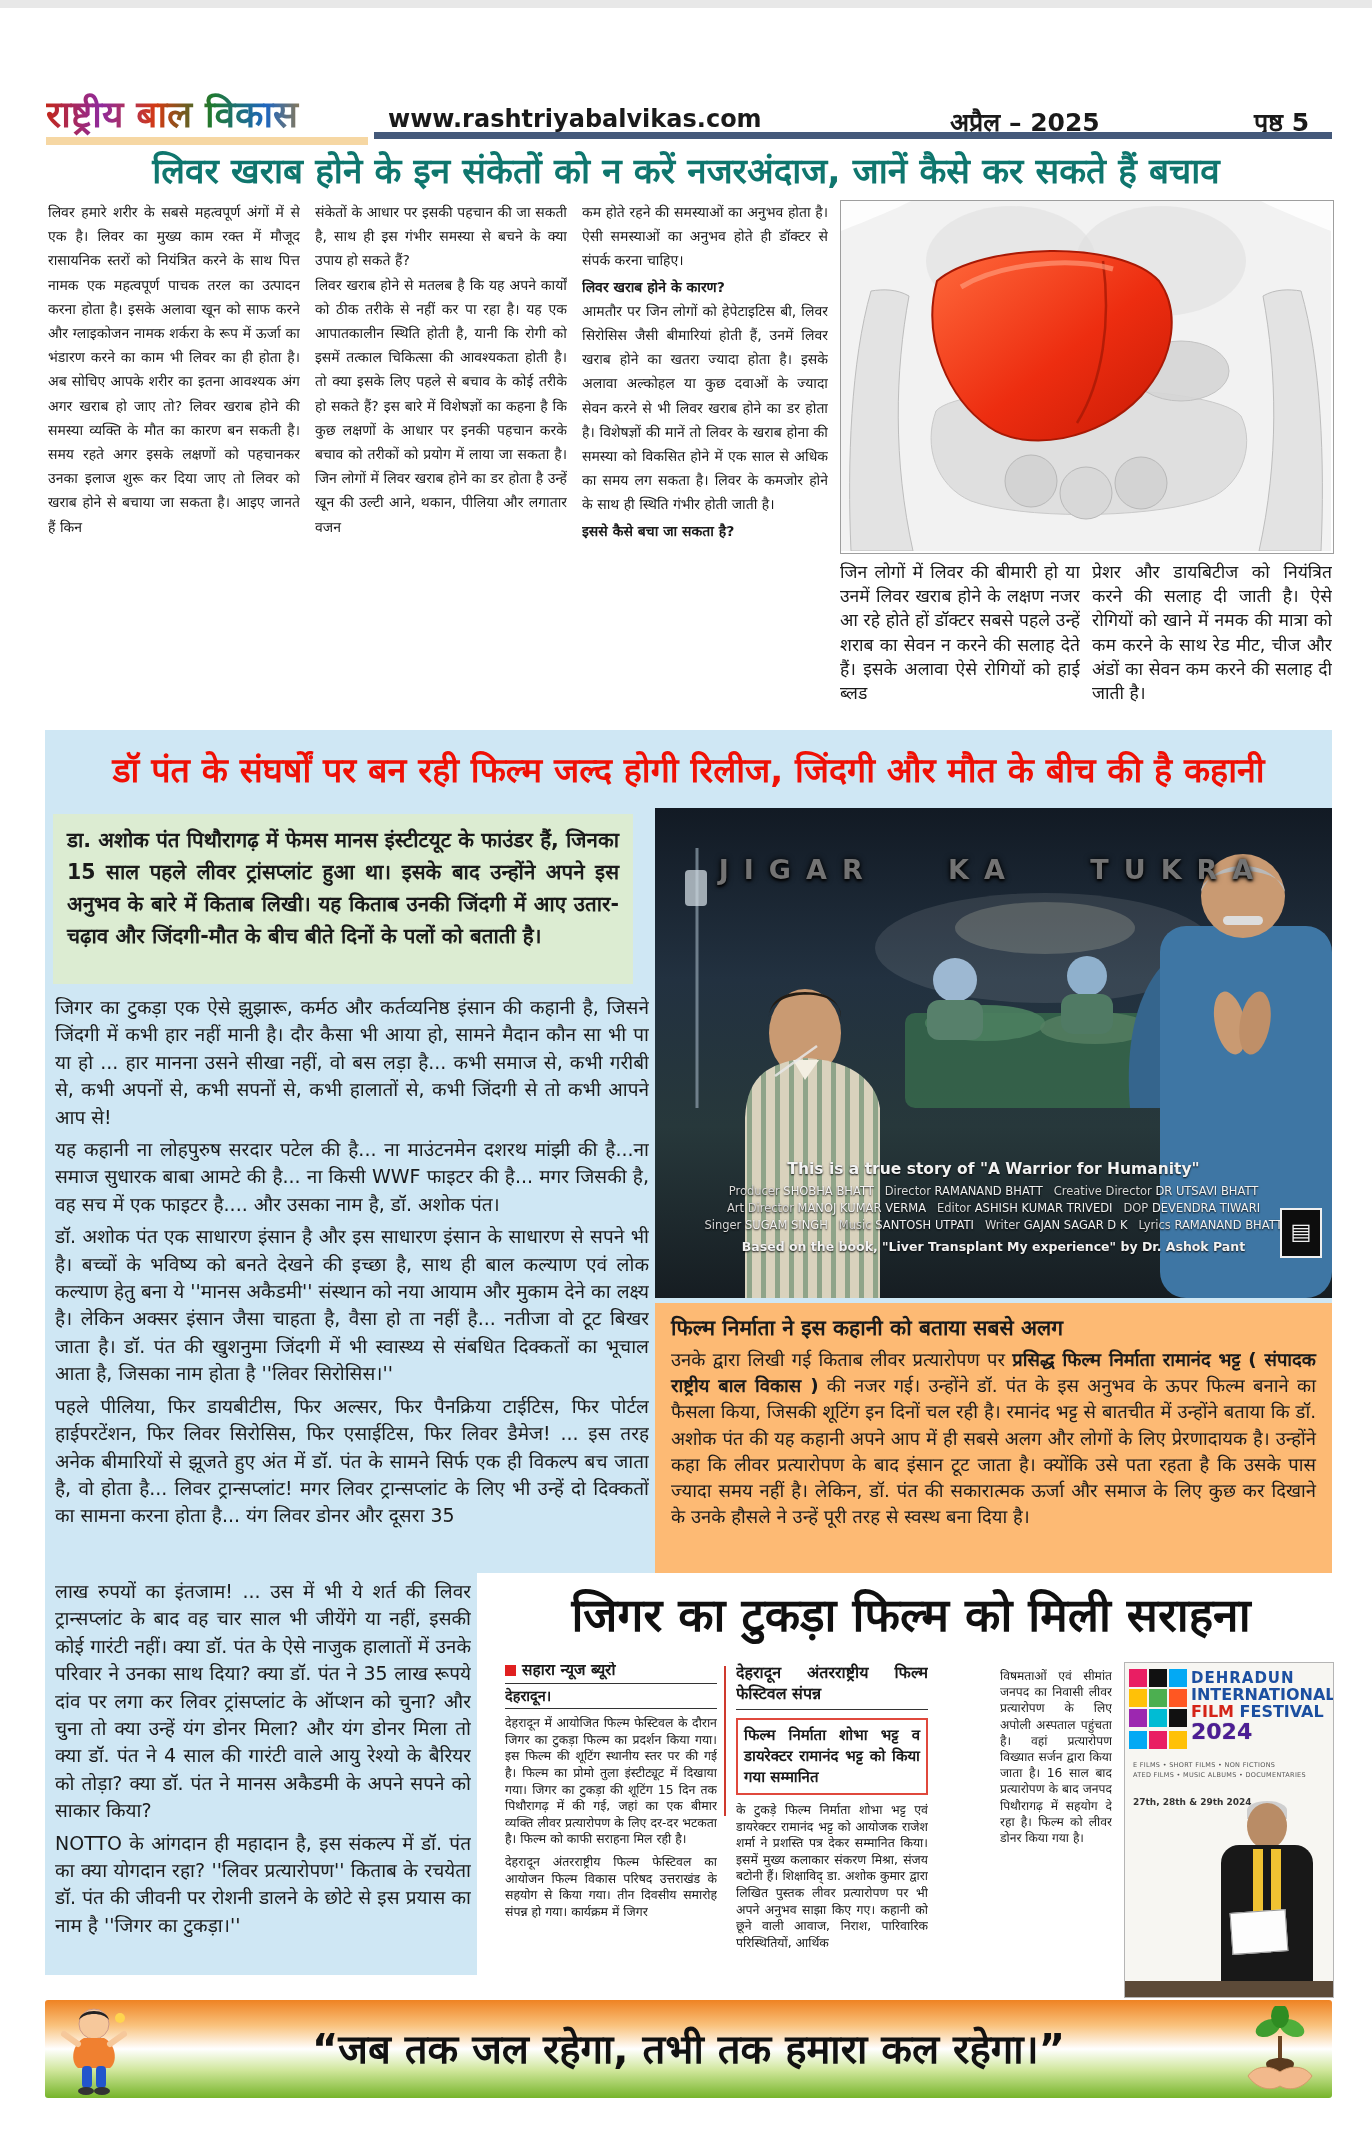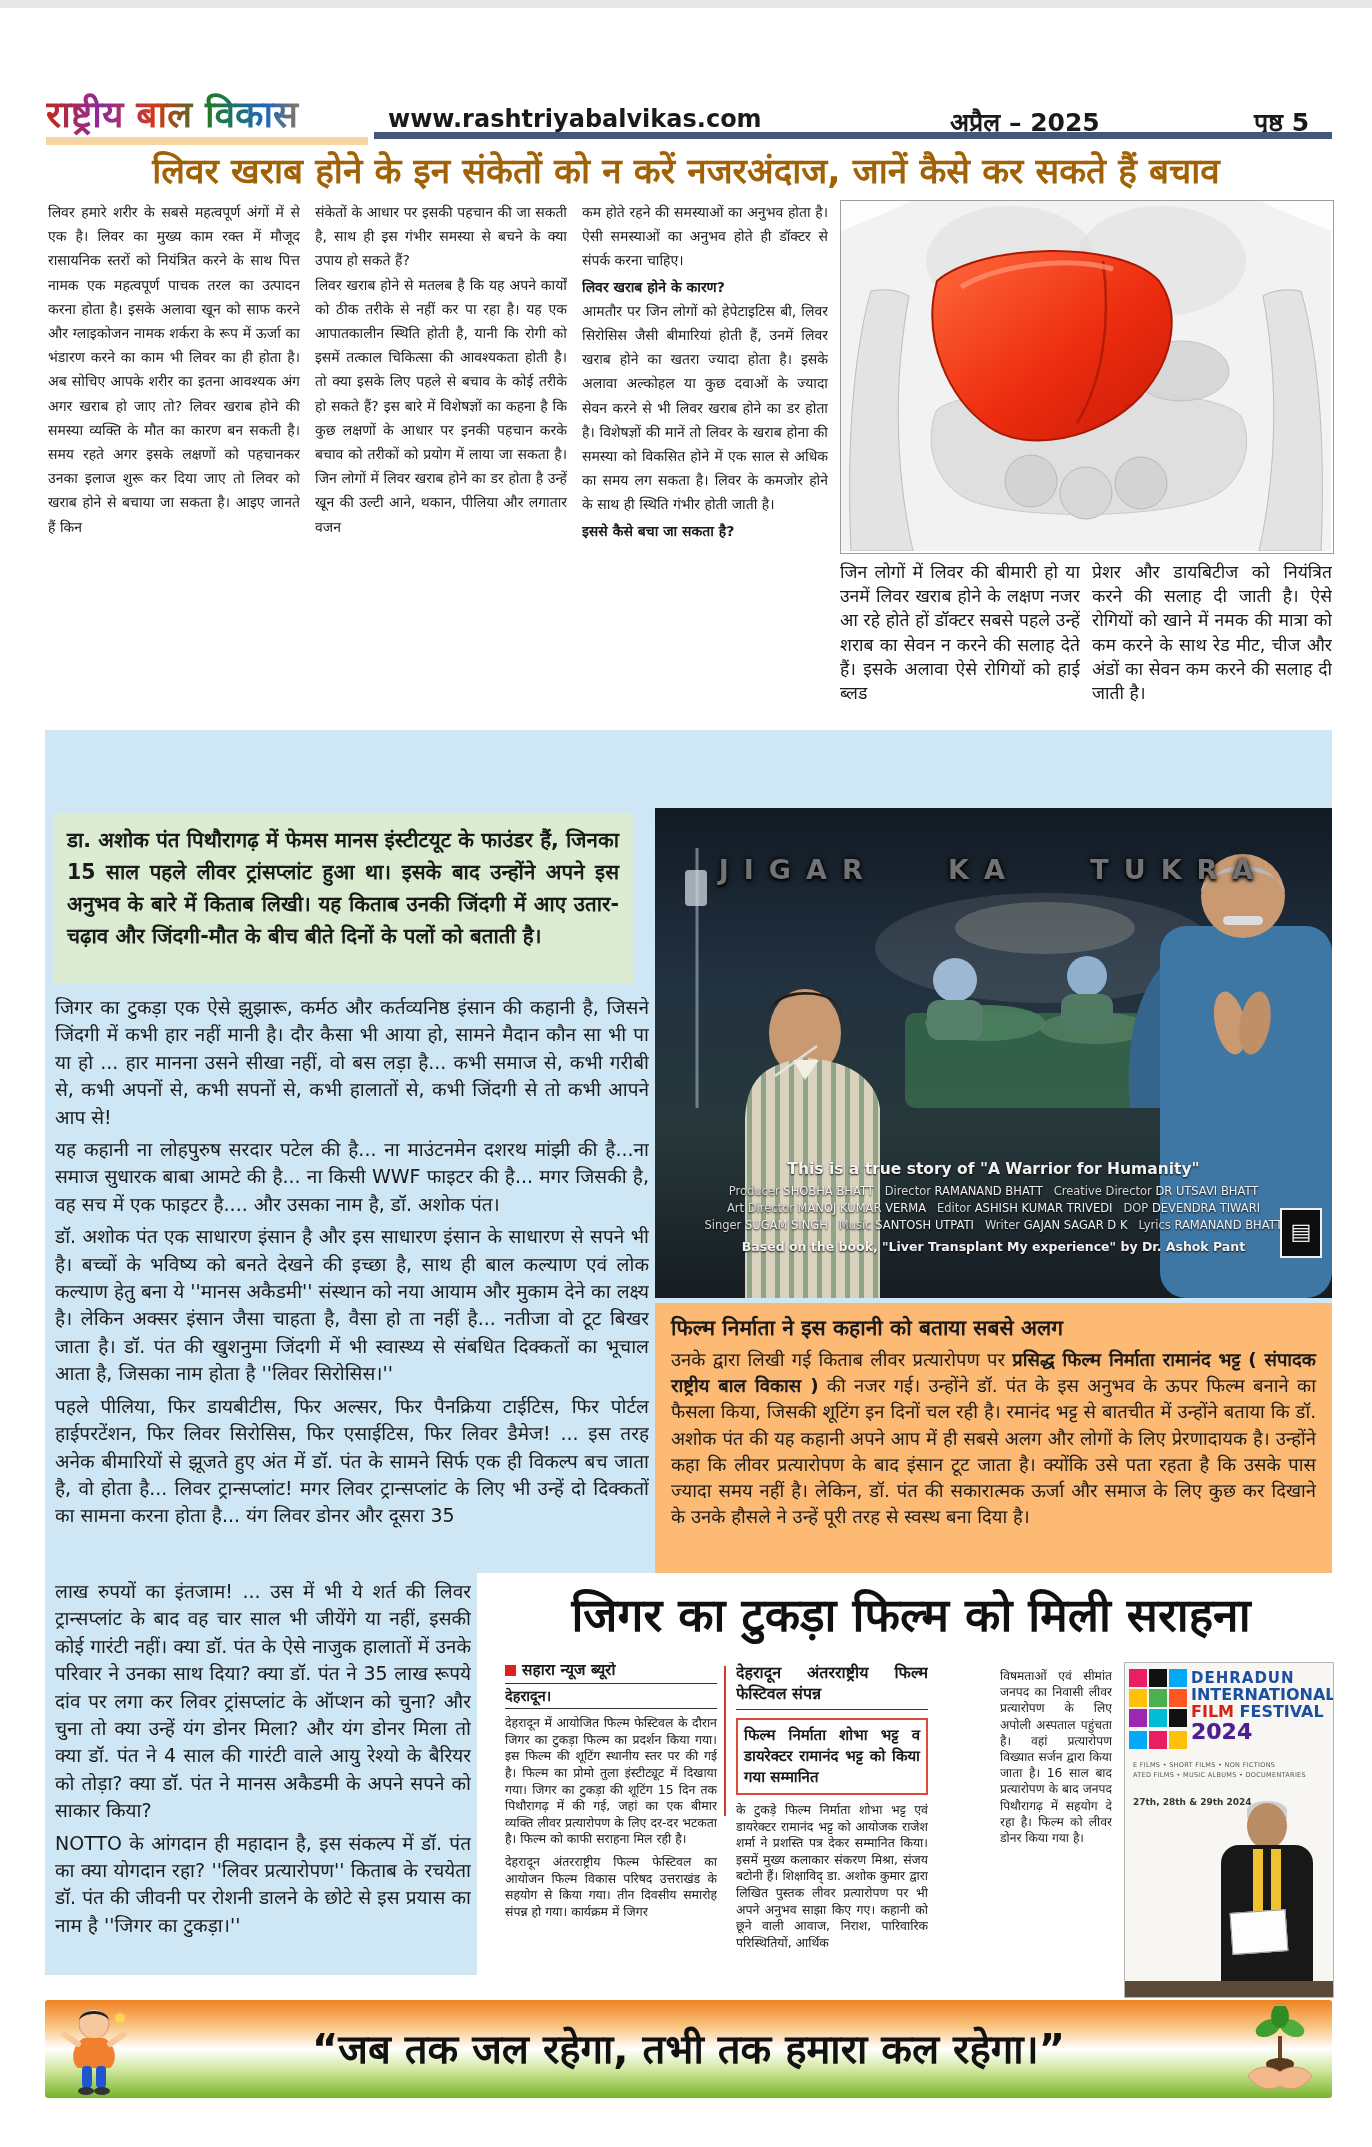--- a/index.html
+++ b/index.html
@@ -13,21 +13,21 @@
      -webkit-background-clip:text;background-clip:text;}
   @supports ((-webkit-background-clip:text) or (background-clip:text)){.logo-text{color:transparent;}}
   .logo-underline{left:46px;top:129px;width:322px;height:8px;background:#f6d7a3;}
   .hdr-website{left:388px;top:97px;font-size:24px;font-weight:700;}
   .hdr-date{left:950px;top:96px;font-size:25px;font-weight:700;}
   .hdr-page{left:1254px;top:96px;font-size:25px;font-weight:700;}
   .navy-rule{left:374px;top:124px;width:958px;height:7px;background:#44597a;}
 
   
   .headline1{left:40px;top:138px;width:1292px;height:52px;text-align:center;
-     font-size:35px;font-weight:700;color:#a16207;}
+     font-size:35px;font-weight:700;color:#0f766e;}
   .a1col{top:192px;height:524px;overflow:hidden;font-size:14px;line-height:24.2px;text-align:justify;}
   .a1col p{margin:0;}
   .a1c1{left:48px;width:252px;}
   .a1c2{left:315px;width:252px;}
   .a1c3{left:582px;width:246px;}
   .a1col .h{font-weight:700;margin-top:2px;}
   .liver-fig{left:840px;top:192px;width:492px;height:352px;border:1px solid #9e9e9e;background:#fff;}
   .a1b{top:552px;height:164px;overflow:hidden;font-size:17.5px;line-height:24.2px;text-align:justify;}
   .a1bL{left:840px;width:240px;}
   .a1bR{left:1092px;width:240px;}
@@ -167,20 +167,21 @@
   </div>
 
   <div class="abs a1b a1bL">
     <p style="margin:0">जिन लोगों में लिवर की बीमारी हो या उनमें लिवर खराब होने के लक्षण नजर आ रहे होते हों डॉक्टर सबसे पहले उन्हें शराब का सेवन न करने की सलाह देते हैं। इसके अलावा ऐसे रोगियों को हाई ब्लड</p>
   </div>
   <div class="abs a1b a1bR">
     <p style="margin:0">प्रेशर और डायबिटीज को नियंत्रित करने की सलाह दी जाती है। ऐसे रोगियों को खाने में नमक की मात्रा को कम करने के साथ रेड मीट, चीज और अंडों का सेवन कम करने की सलाह दी जाती है।</p>
   </div>
 
   <div class="abs blue-banner"></div>
+  <div class="abs headline2">डॉ पंत के संघर्षों पर बन रही फिल्म जल्द होगी रिलीज, जिंदगी और मौत के बीच की है कहानी</div>
   <div class="abs blue-main"></div>
   <div class="abs blue-narrow"></div>
 
   <div class="abs green-box">
     <span>डा. अशोक पंत पिथौरागढ़ में फेमस मानस इंस्टीटयूट के फाउंडर हैं, जिनका 15 साल पहले लीवर ट्रांसप्लांट हुआ था। इसके बाद उन्होंने अपने इस अनुभव के बारे में किताब लिखी। यह किताब उनकी जिंदगी में आए उतार-चढ़ाव और जिंदगी-मौत के बीच बीते दिनों के पलों को बताती है।</span>
   </div>
 
   <div class="abs poster">
     <svg width="677" height="490" viewBox="0 0 677 490" style="position:absolute;left:0;top:0">
       <defs>

